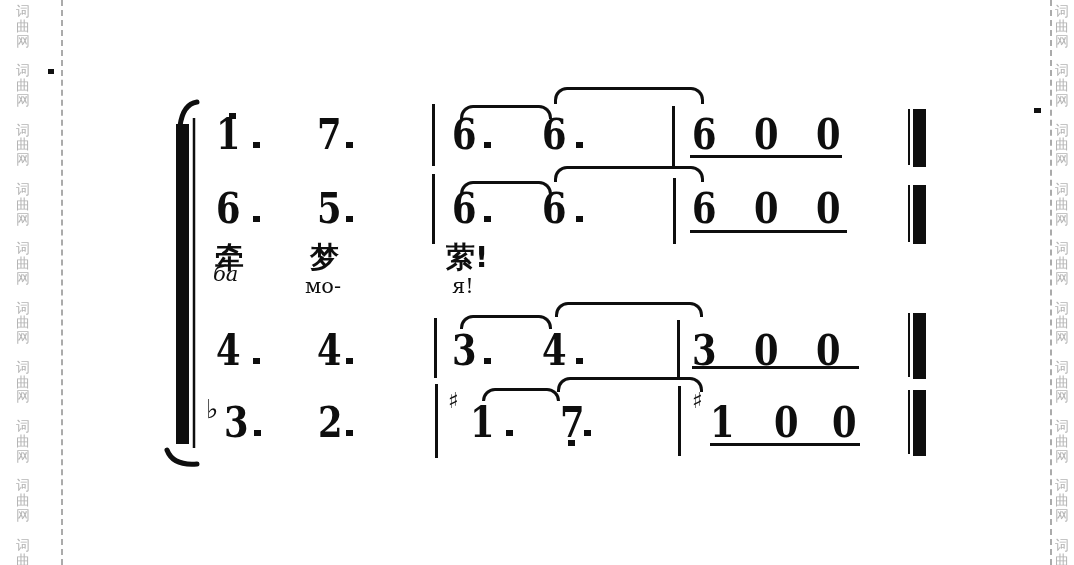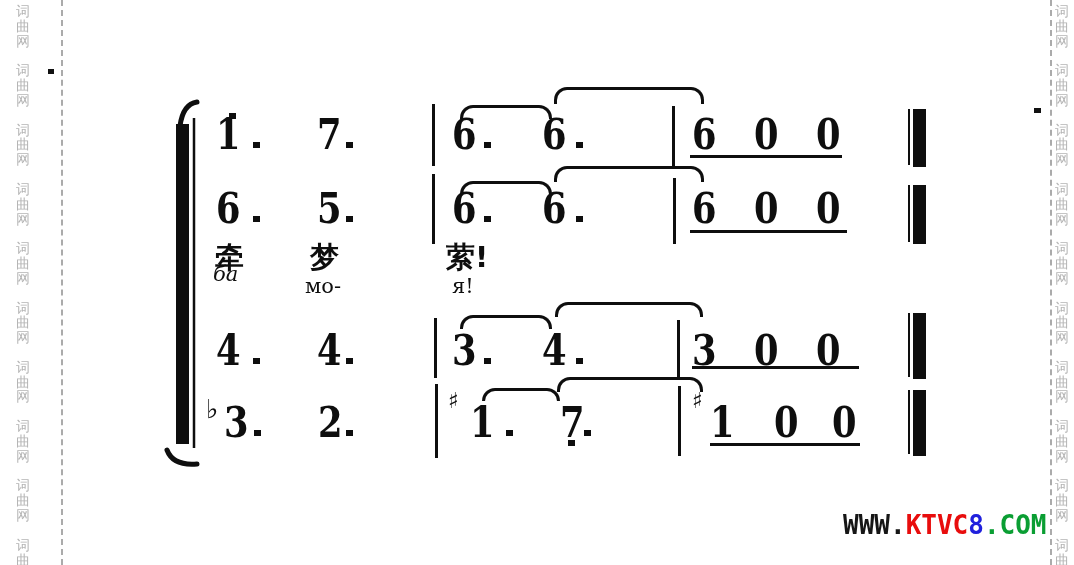--- a/index.html
+++ b/index.html
@@ -196,15 +196,14 @@
       <div class="acc" style="font-size: 22px; line-height: 22px; left: 448px; top: 390px; position: absolute;">♯</div>
       <div class="acc" style="font-size: 22px; line-height: 22px; left: 692px; top: 390px; position: absolute;">♯</div>
       <div class="lyr-zh" style="left: 215px; top: 243px; position: absolute;">牵</div>
       <div class="lyr-zh" style="left: 310px; top: 243px; position: absolute;">梦</div>
       <div class="lyr-zh" style="left: 446px; top: 243px; position: absolute;">萦!</div>
       <div class="lyr-ru" style="left: 213px; top: 264px; position: absolute; font-style: italic;">ба</div>
       <div class="lyr-ru" style="left: 305px; top: 276px; position: absolute;">мо-</div>
       <div class="lyr-ru" style="left: 452px; top: 276px; position: absolute;">я!</div>
     </div>
 
-  <div class="sitewm" id="sitewm"><span style="color: rgb(22, 22, 22);">www.</span><span style="color: rgb(232, 13, 13);">KTVC</span><span style="color: rgb(32, 32, 221);">8</span><span style="color: rgb(10, 158, 51);">.com</span></div>
 
 </div>
 
 </body></html>

